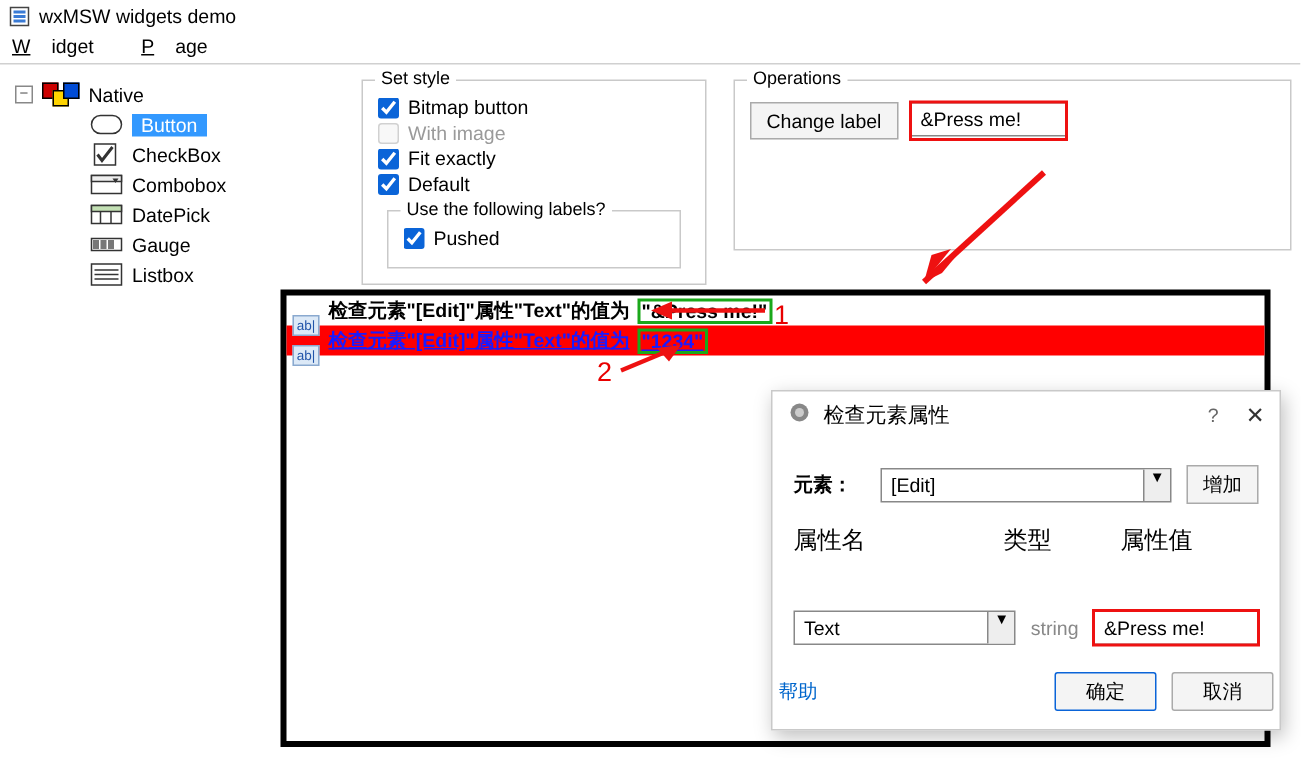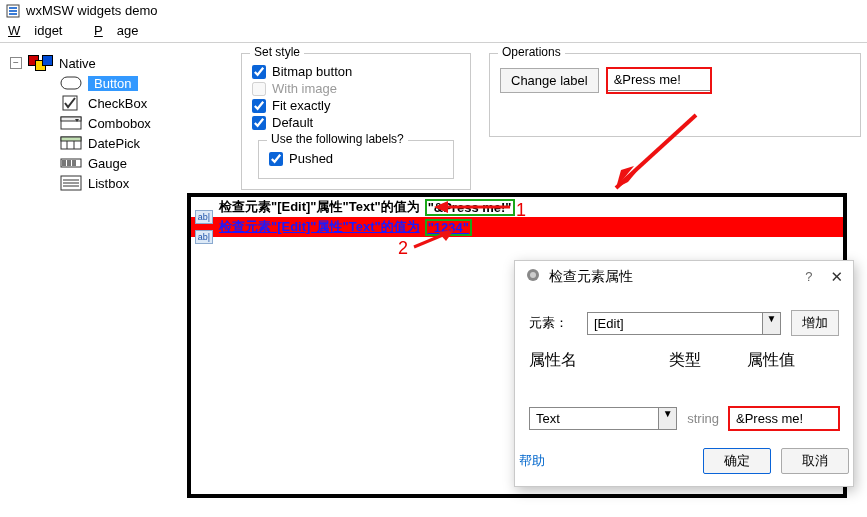--- a/index.html
+++ b/index.html
@@ -46,21 +46,21 @@
 .anno { position: absolute; color: #e80000; font-size: 18px; font-weight: 400; }
 .redarrow { position: absolute; pointer-events: none; }
 
 .dialog { position: absolute; left: 514px; top: 260px; width: 340px; background: #fff; border: 1px solid #c9c9c9; box-shadow: 2px 4px 12px rgba(0,0,0,.25); }
 .dlg-title { display: flex; align-items: center; padding: 6px 10px; gap: 8px; }
 .dlg-title .t { flex: 1; font-size: 14px; }
 .dlg-title .q { color: #666; margin-right: 10px; }
 .dlg-title .x { color: #333; font-size: 15px; }
 .dlg-body { padding: 10px 14px; }
 .dlg-row { display: flex; align-items: center; margin: 8px 0; gap: 10px; }
-.dlg-row .lbl { width: 48px; }
+.dlg-row .lbl { width: 48px; font-weight: bold; }
 .combo { flex: 1; display: flex; border: 1px solid #888; }
 .combo .cval { flex: 1; padding: 3px 6px; }
 .combo .cbtn { width: 18px; border-left: 1px solid #888; background: #eee; text-align: center; font-size: 10px; }
 .addbtn { border: 1px solid #aaa; background: #f4f4f4; padding: 3px 10px; }
 .hdr3 { display: flex; gap: 46px; margin-top: 14px; }
 .hdr3 span { font-size: 16px; }
 .vrow { display: flex; align-items: center; margin-top: 36px; gap: 10px; }
 .vrow .txtcombo { width: 120px; }
 .vrow .typ { color: #888; }
 .valinput { border: 1px solid #888; padding: 3px 6px; width: 110px; }
@@ -186,21 +186,21 @@
           <div class="group sub">
             <span class="group-title">Use the following labels?</span>
             <label class="chk">
                 <input type="checkbox" checked="" style="">
                 <span>Pushed</span>
               </label>
           </div>
         </div>
       </div>
       <div style="flex:1">
-        <div class="group" style="height:84px">
+        <div class="group" style="height:114px">
           <span class="group-title">Operations</span>
           <div style="display:flex;gap:8px;margin-top:6px">
             <button class="ops-btn">Change label</button>
             <span class="redbox">
               <input class="ops-input" value="&amp;Press me!" style="">
             </span>
           </div>
         </div>
       </div>
     </div>

